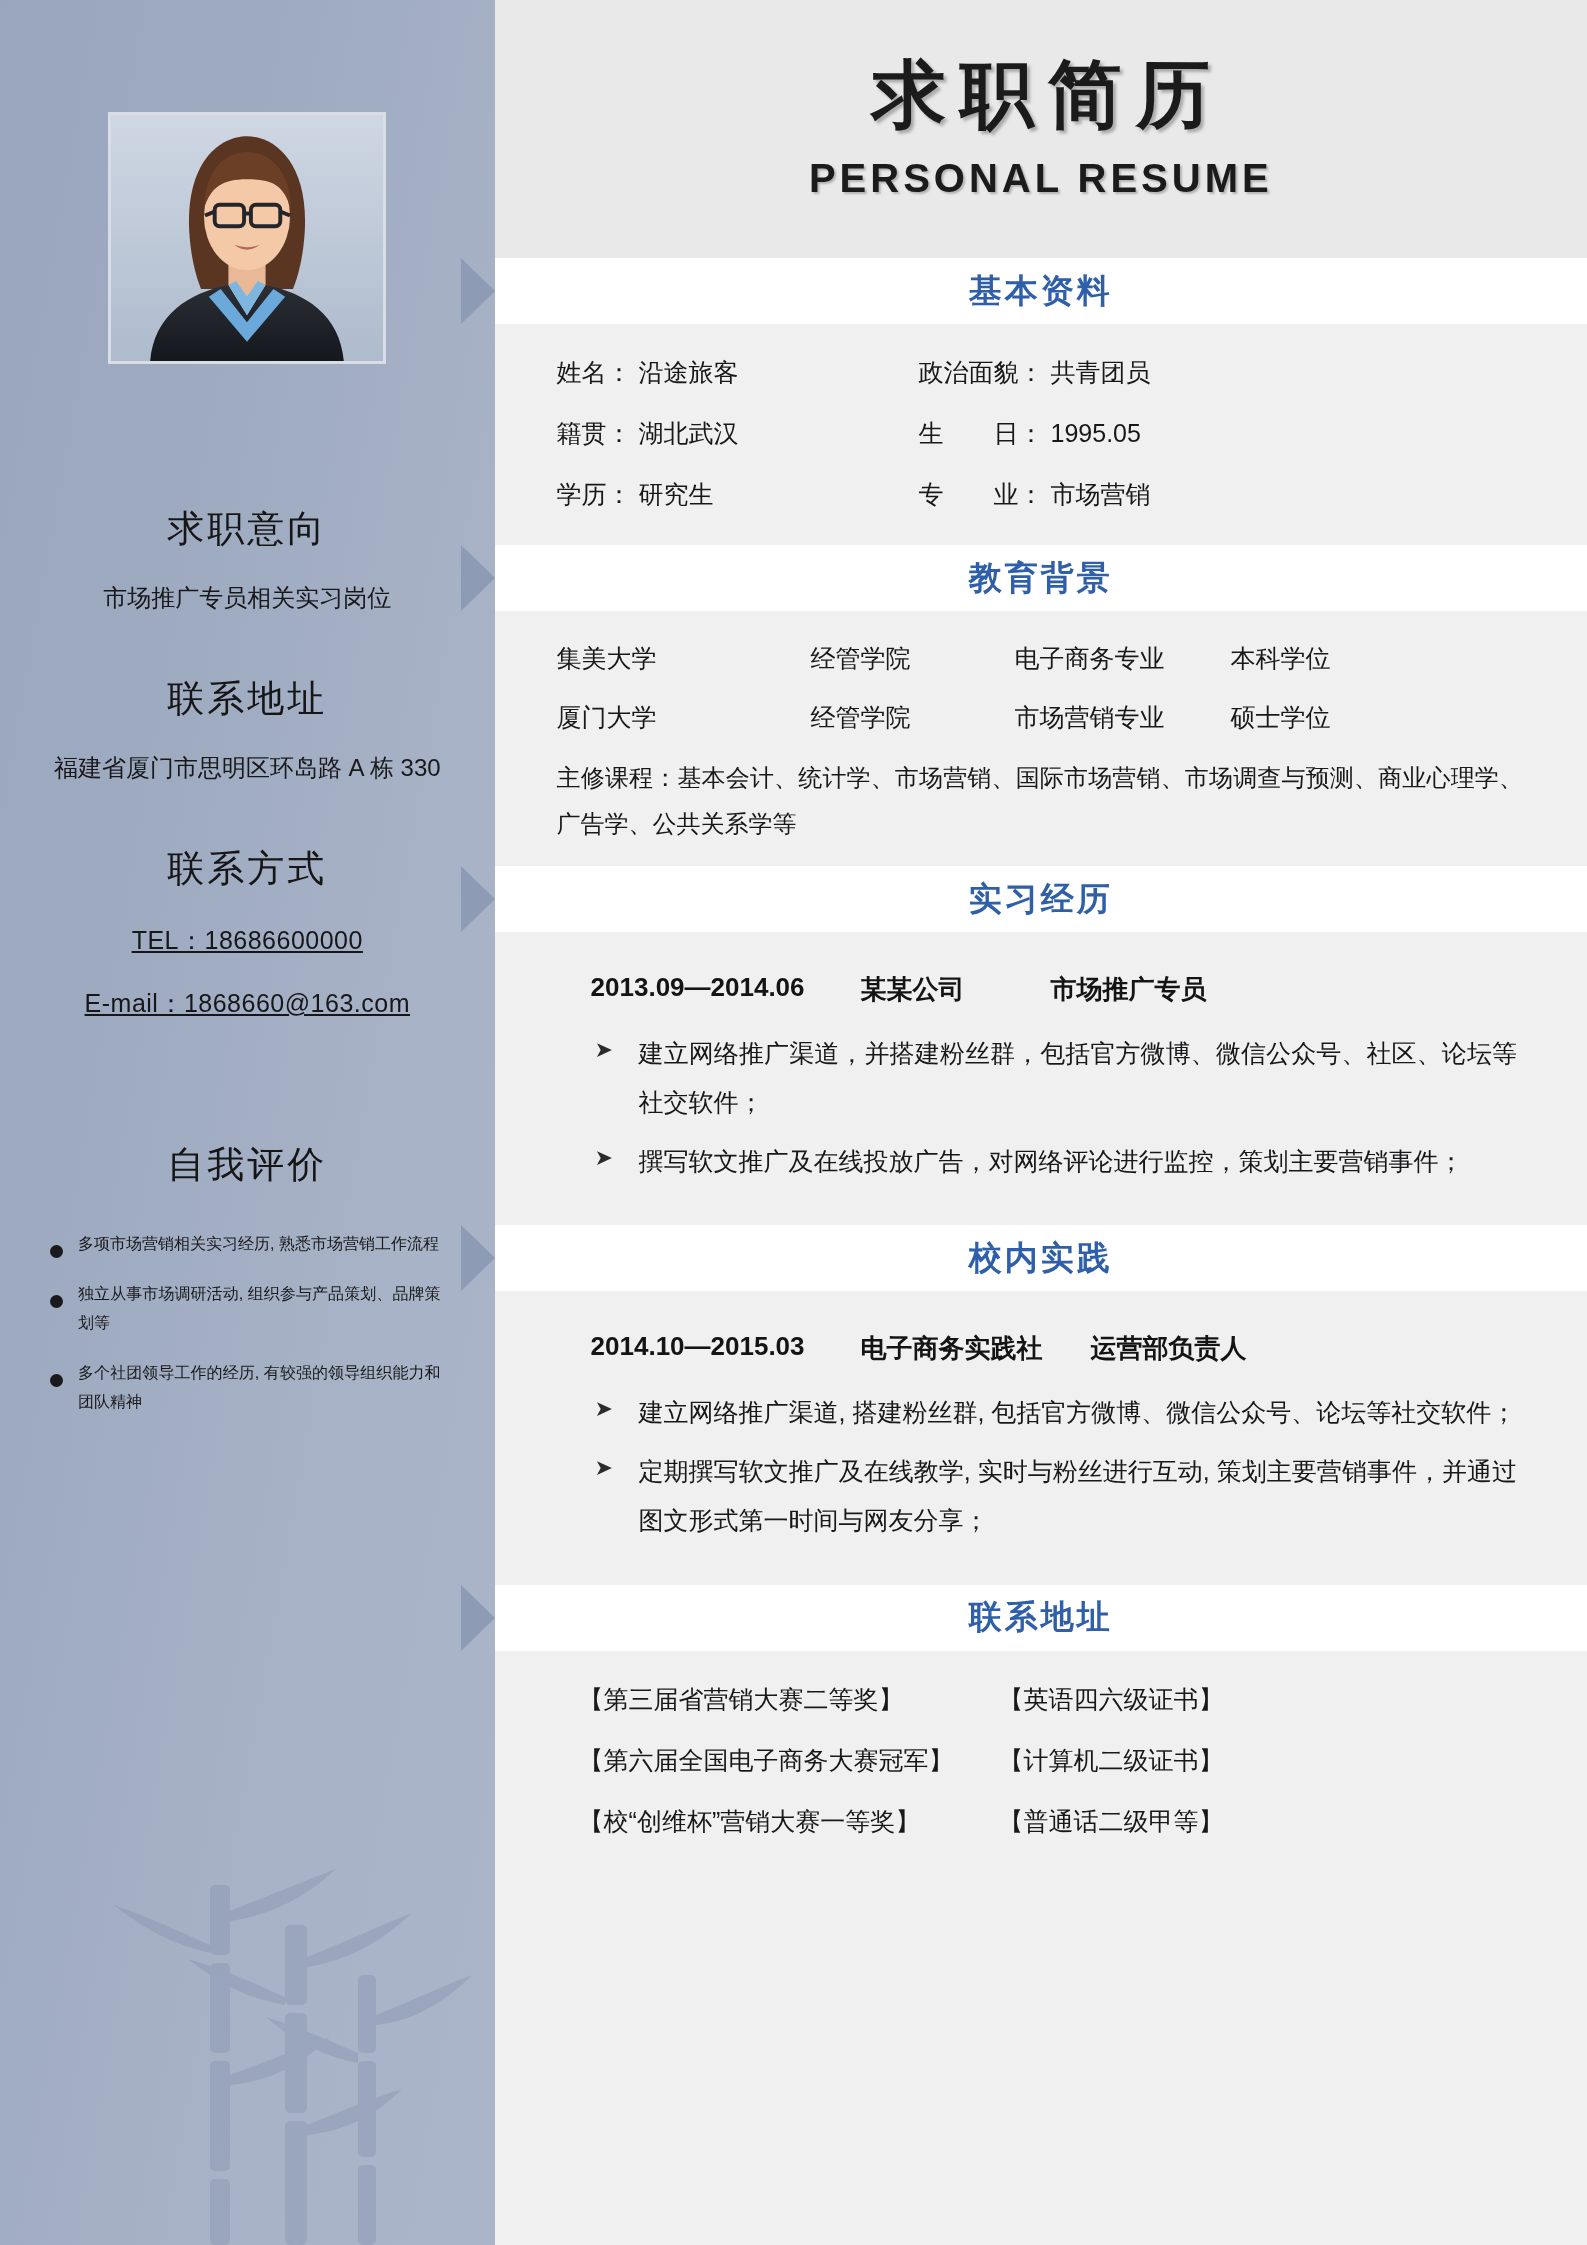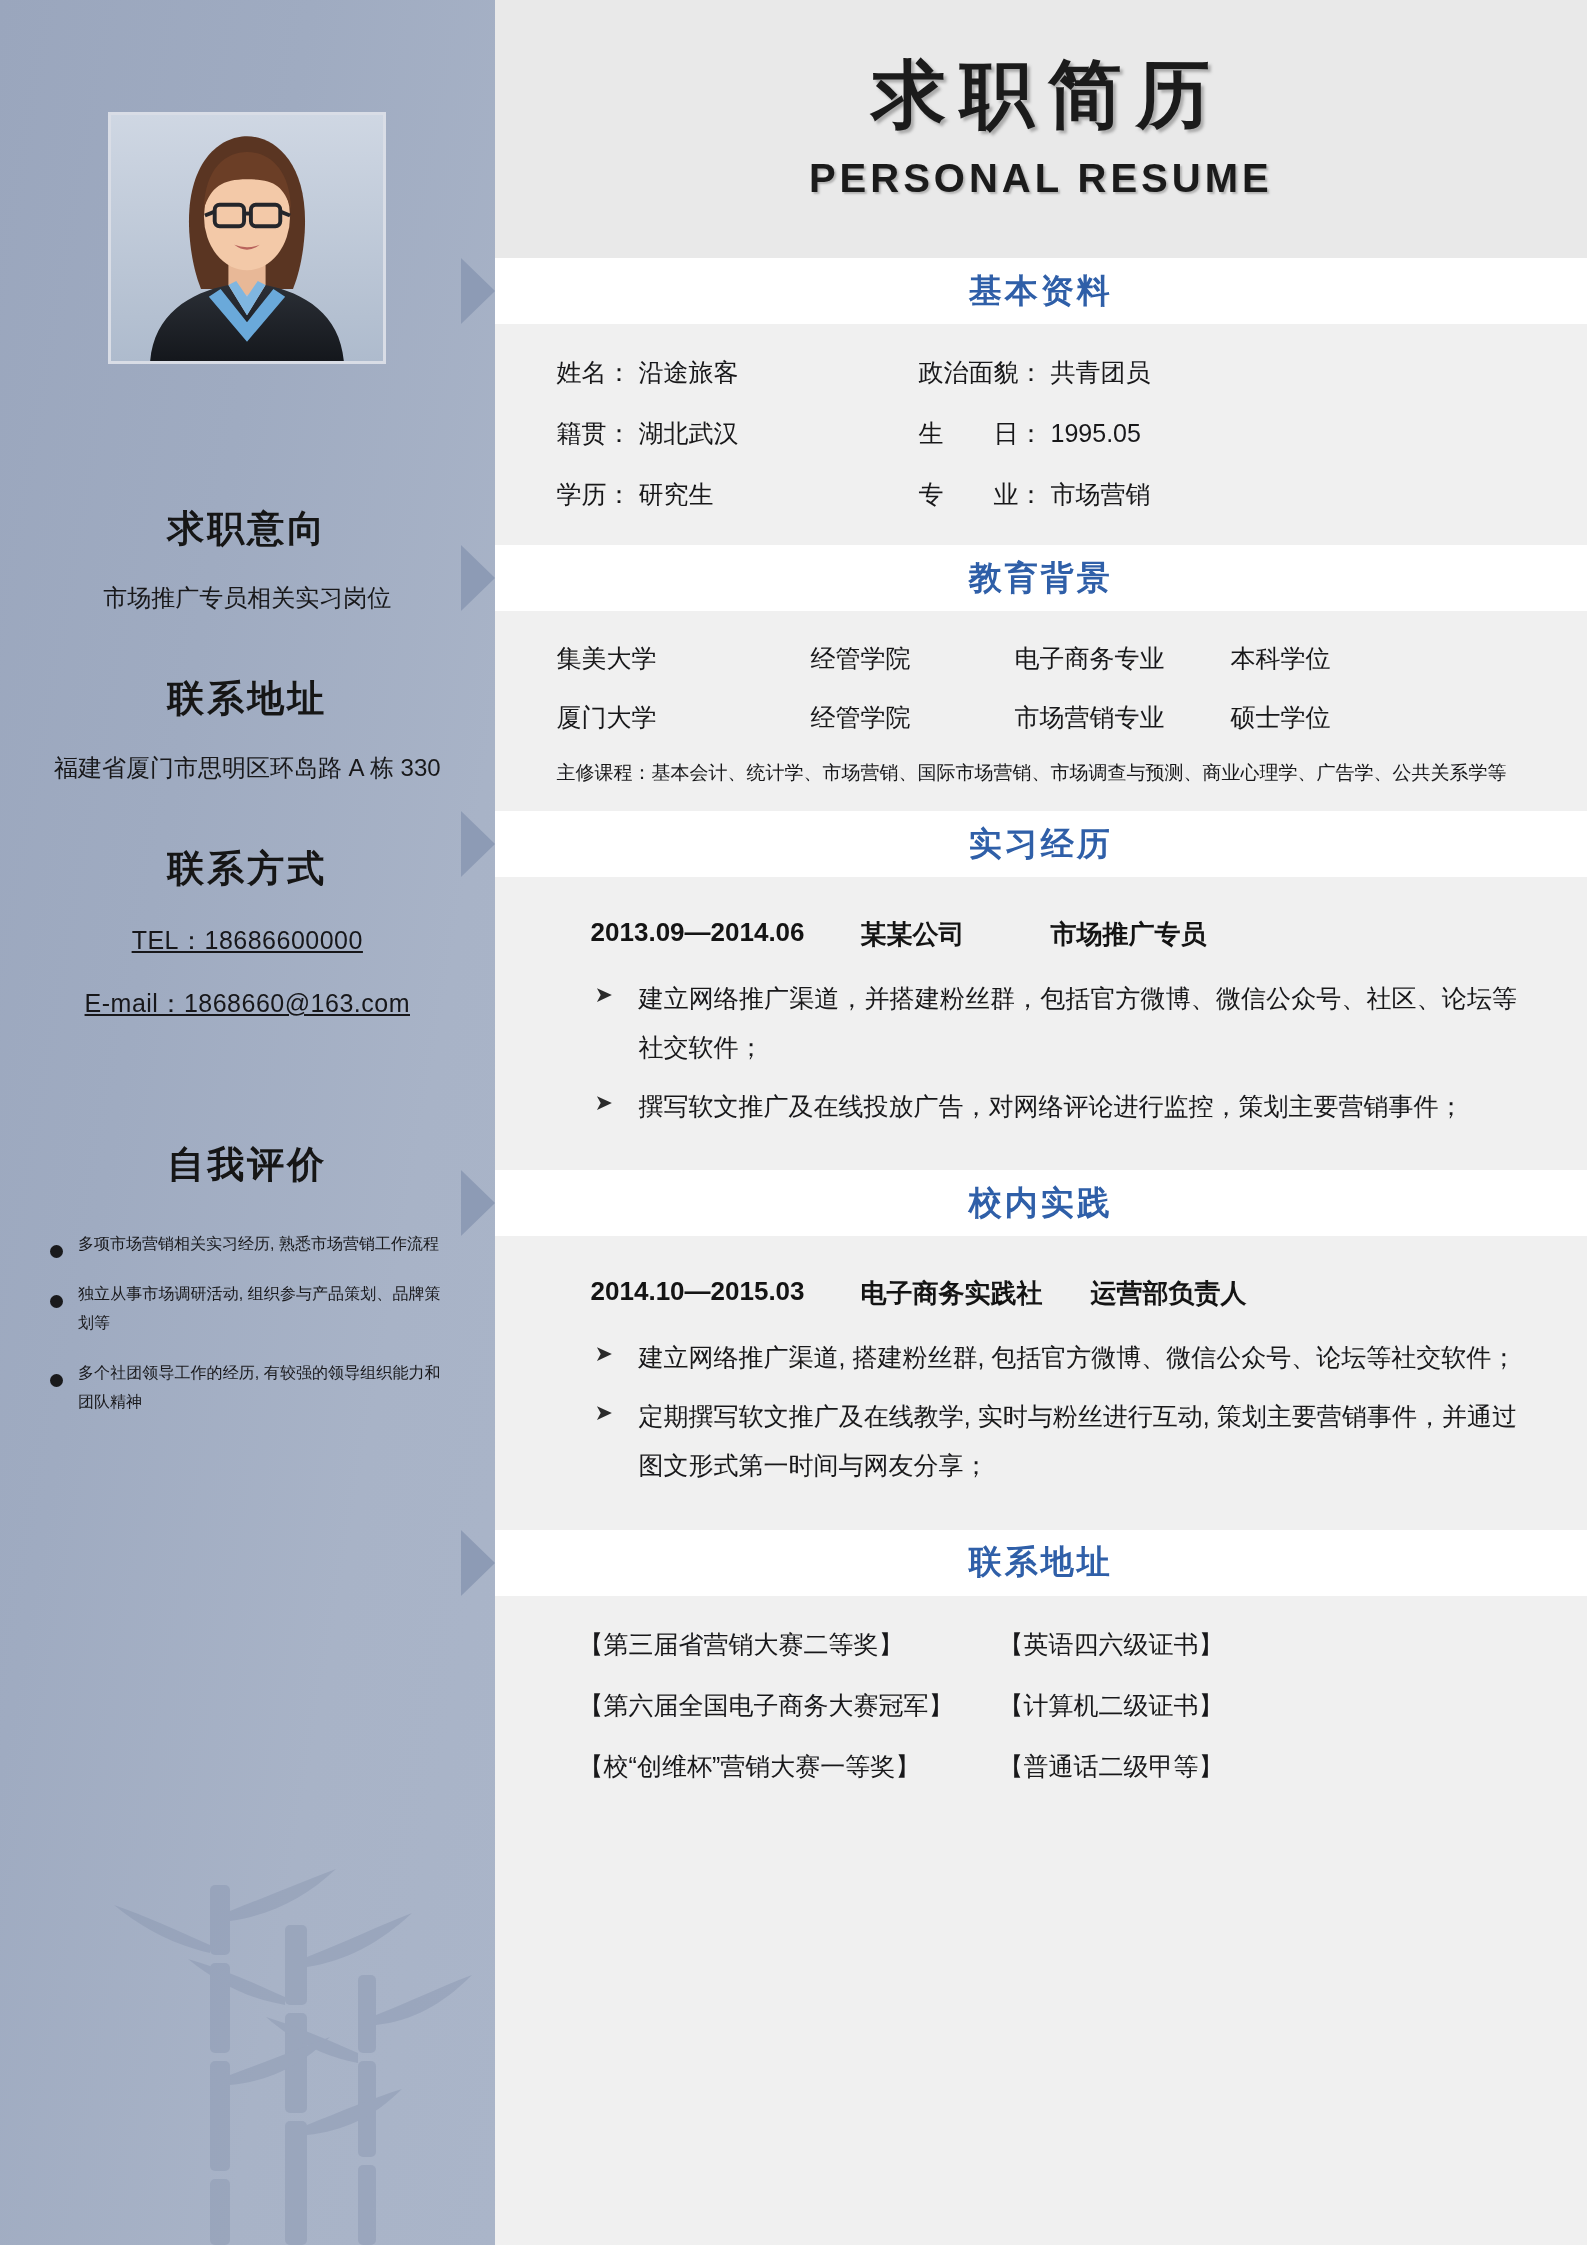--- a/index.html
+++ b/index.html
@@ -35,21 +35,21 @@
     border: 3px solid #d9dde6;
     background: #cfd6e2;
     overflow: hidden;
     position: relative;
   }
   .photo-svg { display: block; width: 100%; height: 100%; }
 
   .side-h {
     text-align: center;
     font-size: 37px;
-    font-weight: bold;
+    font-weight: normal;
     letter-spacing: 3px;
     color: #161616;
     margin-top: 58px;
   }
   .side-h.first { margin-top: 140px; }
   .side-sub {
     text-align: center;
     font-size: 24px;
     color: #18181a;
     margin-top: 26px;
@@ -174,21 +174,21 @@
     display: flex;
     font-size: 25px;
     color: #18181a;
     padding: 13px 0 13px 62px;
   }
   .edu-row .c1 { width: 206px; }
   .edu-row .c2 { width: 204px; margin-left: 48px; }
   .edu-row .c3 { width: 216px; }
   .edu-row .c4 { width: 180px; }
   .edu-courses {
-    font-size: 19px;
+    font-size: 24px;
     color: #18181a;
     line-height: 1.9;
     padding: 8px 64px 0 62px;
     text-align: justify;
   }
 
   
   .exp-head {
     display: flex;
     font-size: 26px;

